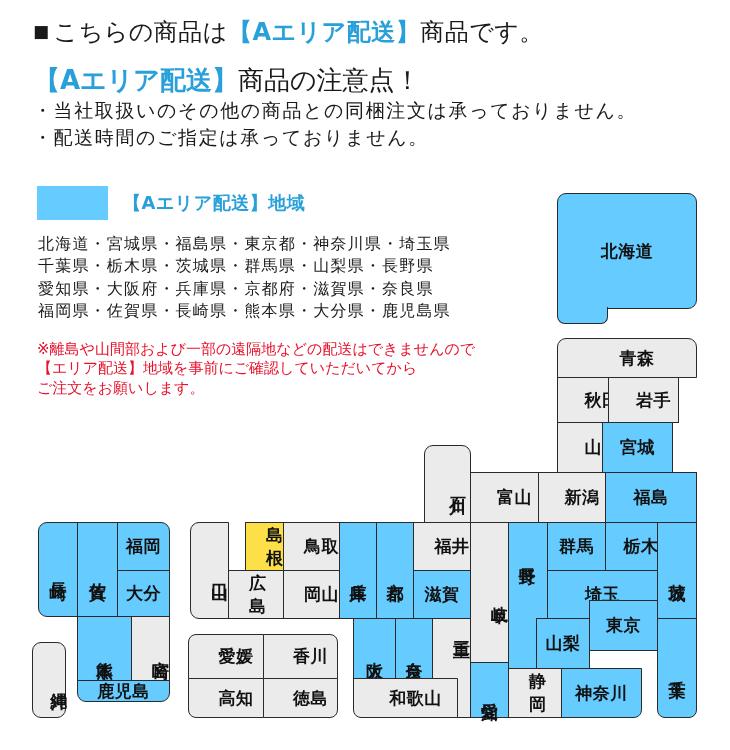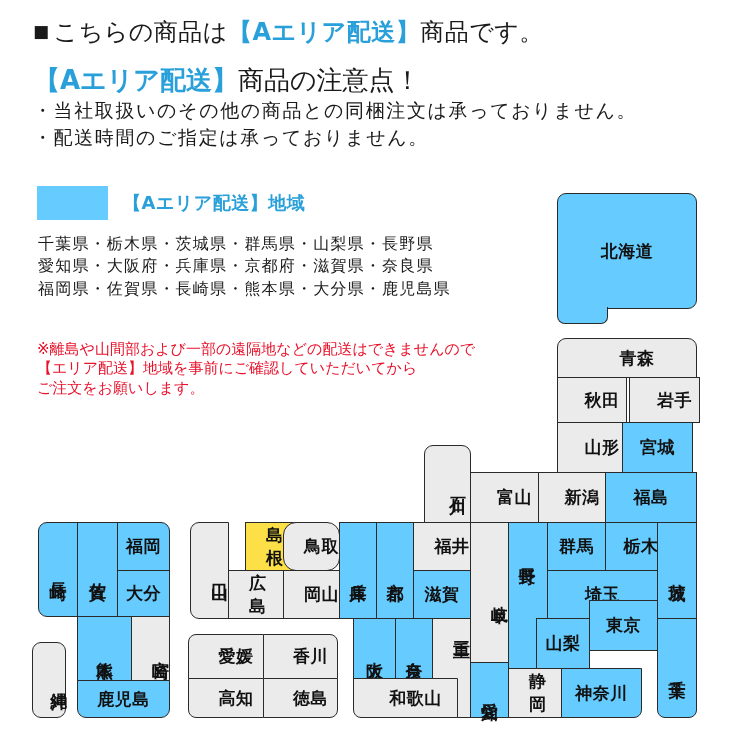--- a/index.html
+++ b/index.html
@@ -48,20 +48,21 @@
 <div class="abs notice-title">
   <span class="accent" style="color: rgb(41, 160, 218);">【Aエリア配送】</span><span>商品の注意点！</span>
 </div>
 <div class="abs notice-item" style="top:97px">・当社取扱いのその他の商品との同梱注文は承っておりません。</div>
 <div class="abs notice-item" style="top:124px">・配送時間のご指定は承っておりません。</div>
 
 <div class="abs legend-swatch" style="background: rgb(102, 204, 255);"></div>
 <div class="abs legend-label accent" style="color: rgb(41, 160, 218);">【Aエリア配送】地域</div>
 
 <div class="abs area-list">
+  <div>北海道・宮城県・福島県・東京都・神奈川県・埼玉県</div>
   <div>千葉県・栃木県・茨城県・群馬県・山梨県・長野県</div>
   <div>愛知県・大阪府・兵庫県・京都府・滋賀県・奈良県</div>
   <div>福岡県・佐賀県・長崎県・熊本県・大分県・鹿児島県</div>
 </div>
 
 <div class="abs warning" style="color: rgb(232, 16, 42);">
   <div>※離島や山間部および一部の遠隔地などの配送はできませんので</div>
   <div>【エリア配送】地域を事前にご確認していただいてから</div>
   <div>ご注文をお願いします。</div>
 </div>
@@ -72,27 +73,27 @@
       <span>北海道</span>
     </div>
   <div class="hk-tab in" style="left: 557px; top: 307px; width: 51px; height: 17px; border-radius: 0px 0px 7px 8px; background: rgb(102, 204, 255);"></div>
 
   <div class="pref hz out" style="left: 557px; top: 338px; width: 140px; height: 40px; border-radius: 9px 9px 0px 0px; background: rgb(235, 235, 235);">
       <span>青森</span>
     </div>
   <div class="pref hz out" style="left: 557px; top: 377px; width: 70px; height: 46px; background: rgb(235, 235, 235);">
       <span>秋田</span>
     </div>
-  <div class="pref hz out" style="left: 629px; top: 377px; width: 71px; height: 46px; background: rgb(235, 235, 235);">
+  <div class="pref hz out" style="left: 608px; top: 377px; width: 71px; height: 46px; background: rgb(235, 235, 235);">
       <span>岩手</span>
     </div>
   <div class="pref hz out" style="left: 557px; top: 422px; width: 70px; height: 51px; background: rgb(235, 235, 235);">
       <span>山形</span>
     </div>
-  <div class="pref hz in" style="left: 622px; top: 422px; width: 71px; height: 51px; background: rgb(102, 204, 255);">
+  <div class="pref hz in" style="left: 602px; top: 422px; width: 71px; height: 51px; background: rgb(102, 204, 255);">
       <span>宮城</span>
     </div>
 
   <div class="pref out" style="left: 424px; top: 445px; width: 47px; height: 78px; border-radius: 9px 9px 0px 0px; background: rgb(235, 235, 235);">
       <span class="vert">石川</span>
     </div>
   <div class="pref hz out" style="left: 470px; top: 472px; width: 69px; height: 51px; background: rgb(235, 235, 235);">
       <span>富山</span>
     </div>
   <div class="pref hz out" style="left: 538px; top: 472px; width: 68px; height: 51px; background: rgb(235, 235, 235);">
@@ -143,21 +144,21 @@
   <div class="pref hz in" style="left: 561px; top: 668px; width: 81px; height: 50px; border-radius: 0px 0px 8px; background: rgb(102, 204, 255);">
       <span>神奈川</span>
     </div>
 
   <div class="pref out" style="left: 190px; top: 522px; width: 39px; height: 97px; border-radius: 9px 0px 0px 9px; background: rgb(235, 235, 235);">
       <span class="vert">山口</span>
     </div>
   <div class="pref hz out" style="left: 245px; top: 522px; width: 56px; height: 49px; background: #fde047;">
       <span>島根</span>
     </div>
-  <div class="pref hz out" style="left: 283px; top: 522px; width: 57px; height: 49px; background: rgb(235, 235, 235); border-radius: 13px;">
+  <div class="pref hz out" style="left: 283px; top: 522px; width: 57px; height: 49px; background: rgb(235, 235, 235);">
       <span>鳥取</span>
     </div>
   <div class="pref hz out" style="left: 228px; top: 570px; width: 56px; height: 49px; background: rgb(235, 235, 235);">
       <span>広島</span>
     </div>
   <div class="pref hz out" style="left: 283px; top: 570px; width: 57px; height: 49px; background: rgb(235, 235, 235);">
       <span>岡山</span>
     </div>
   <div class="pref in" style="left: 339px; top: 522px; width: 38px; height: 97px; background: rgb(102, 204, 255);">
       <span class="vert">兵庫</span>
@@ -202,19 +203,19 @@
     </div>
   <div class="pref hz in" style="left: 117px; top: 570px; width: 53px; height: 47px; background: rgb(102, 204, 255);">
       <span>大分</span>
     </div>
   <div class="pref in" style="left: 77px; top: 616px; width: 55px; height: 65px; background: rgb(102, 204, 255);">
       <span class="vert">熊本</span>
     </div>
   <div class="pref out" style="left: 131px; top: 616px; width: 39px; height: 65px; background: rgb(235, 235, 235);">
       <span class="vert">宮崎</span>
     </div>
-  <div class="pref hz in" style="left: 77px; top: 680px; width: 93px; height: 38px; border-radius: 0px 0px 9px 9px; background: rgb(102, 204, 255);">
+  <div class="pref hz in" style="left: 77px; top: 680px; width: 93px; height: 22px; border-radius: 0px 0px 9px 9px; background: rgb(102, 204, 255);">
       <span>鹿児島</span>
     </div>
   <div class="pref out" style="left: 32px; top: 642px; width: 34px; height: 76px; border-radius: 9px; background: rgb(235, 235, 235);">
       <span class="vert">沖縄</span>
     </div>
 </div>
 
 </body></html>

